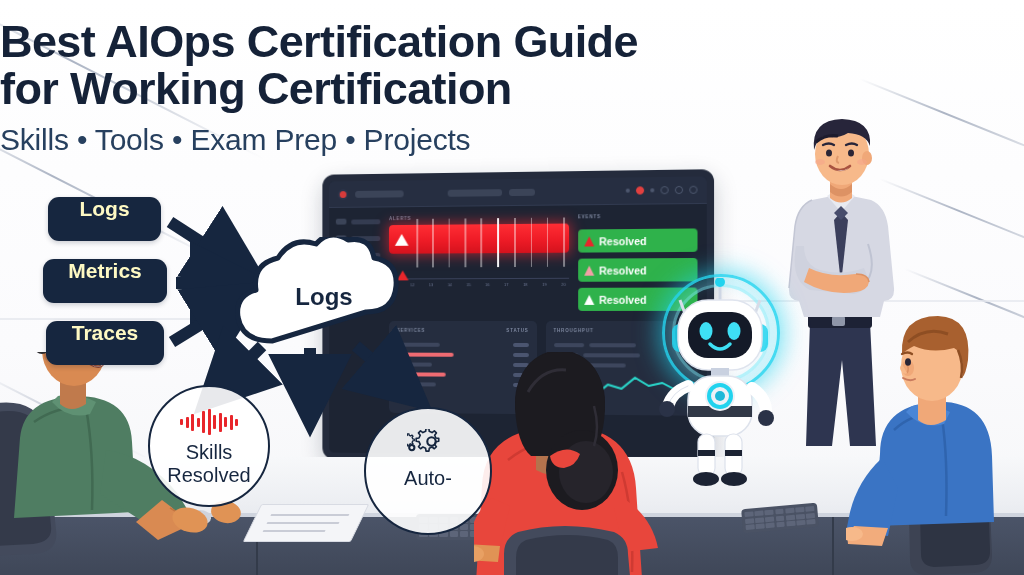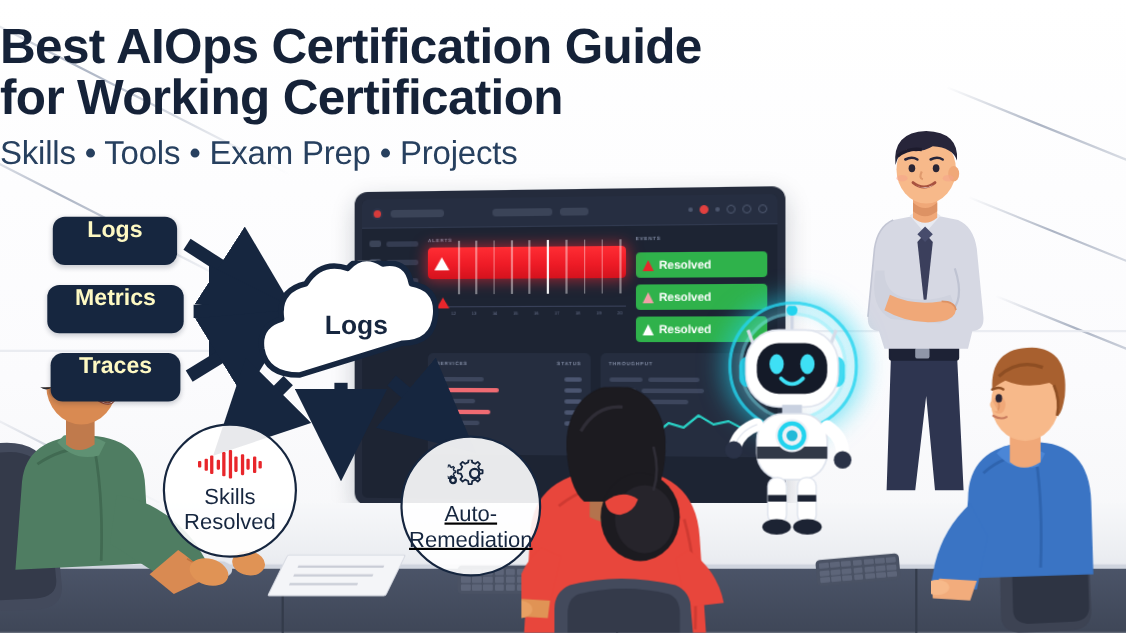--- a/index.html
+++ b/index.html
@@ -80,21 +80,21 @@
     display:flex; flex-direction:column;
     align-items:center; justify-content:flex-start;
     z-index:33;
     text-align:center;
   }
   .circle .ctext {
     color:#16263f; font-size:20px; line-height:23px; font-weight:400;
     padding:0 6px;
   }
   #circle-anomaly { left:148px; top:385px; width:122px; height:122px; padding-top:22px; }
-  #circle-auto    { left:364px; top:396px; width:128px; height:128px; padding-top:20px;text-decoration:underline; }
+  #circle-auto    { left:364px; top:407px; width:128px; height:128px; padding-top:20px; }
 
   .wave { display:flex; align-items:center; gap:2.5px; height:26px; margin-bottom:6px; }
   .wave i { display:block; width:3px; background:#e8262b; border-radius:1px; }
 
   .gears { margin-bottom:4px; }
 
   
   #rca {
     position:absolute; left:283px; top:404px; width:60px; height:60px; z-index:36;
   }
@@ -707,17 +707,16 @@
       <svg width="42" height="30" viewBox="0 0 42 30">
         <g fill="none" stroke="#16263f" stroke-width="2.1" stroke-linejoin="round">
           <path d="M26 3 l3.5 1.6 3-2.2 2.6 2.6 -2.2 3 1.6 3.5 3.6 .5 0 3.7 -3.6 .5 -1.6 3.5 2.2 3 -2.6 2.6 -3 -2.2 -3.5 1.6 -.5 3.6 -3.7 0 -.5 -3.6 -3.5 -1.6 -3 2.2 -2.6 -2.6 2.2 -3 -1.6 -3.5 -3.6 -.5 0 -3.7 3.6 -.5 1.6 -3.5 -2.2 -3 2.6 -2.6 3 2.2 3.5 -1.6 .5 -3.6 3.7 0z" transform="translate(2,0) scale(.78)"></path>
           <circle cx="24.5" cy="12.5" r="4.2"></circle>
           <path d="M10 15 l2.4 1.1 2-1.5 1.8 1.8 -1.5 2 1.1 2.4 2.4 .3 0 2.5 -2.4 .3 -1.1 2.4 1.5 2 -1.8 1.8 -2 -1.5 -2.4 1.1 -.3 2.4 -2.5 0 -.3 -2.4 -2.4 -1.1 -2 1.5 -1.8 -1.8 1.5 -2 -1.1 -2.4 -2.4 -.3 0 -2.5 2.4 -.3 1.1 -2.4 -1.5 -2 1.8 -1.8 2 1.5 2.4 -1.1 .3 -2.4 2.5 0z" transform="translate(-4,-3) scale(.62)"></path>
           <circle cx="4.8" cy="18.6" r="2.6"></circle>
         </g>
       </svg>
     </span>
     <span class="ctext">Auto-</span>
-    <span class="ctext">Remediation</span>
   </div>
 
 
 </div>
 
 </body></html>

